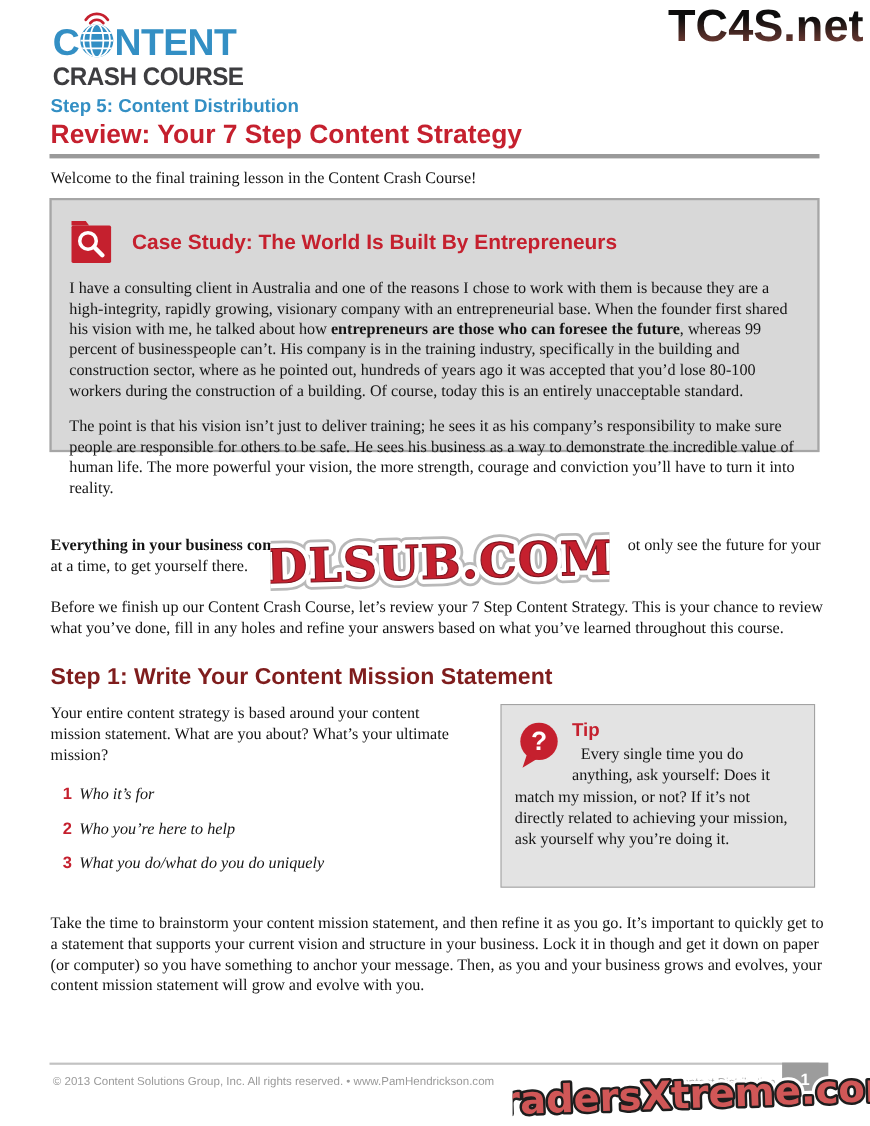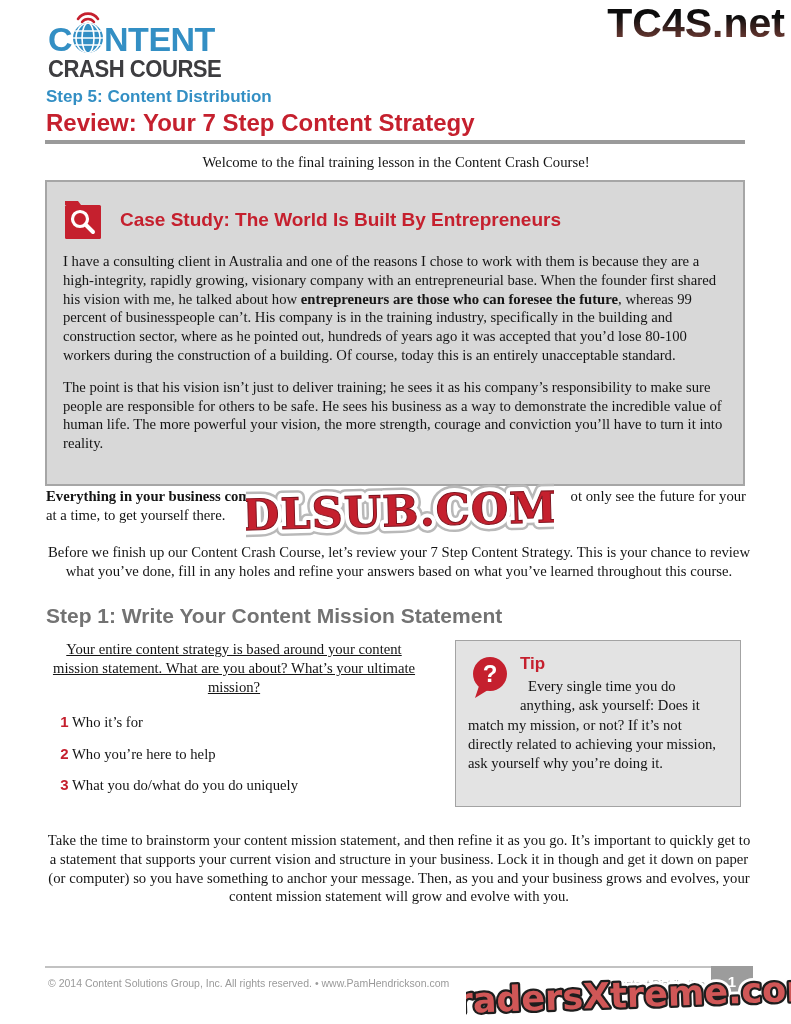--- a/index.html
+++ b/index.html
@@ -2,21 +2,21 @@
 <html><head>
 <meta charset="utf-8">
 <style>
   * { margin:0; padding:0; box-sizing:border-box; }
   html,body { background:#fff; }
   .page {
     position:relative; width:791px; height:1024px; background:#ffffff;
     font-family:"Liberation Serif","DejaVu Serif",serif;
     color:#141414; overflow:hidden; margin:0 auto;
   }
-  .serif { font-size:14.7px; line-height:18.8px;text-align:center; }
+  .serif { font-size:14.7px; line-height:18.8px; }
 
   
   .wm-top {
     position:absolute; top:0; right:6px;
     font-family:"Liberation Sans",sans-serif; font-weight:bold; font-size:41px;
     background:linear-gradient(#0d0d0d 35%, #7a4038 90%);
     -webkit-background-clip:text; background-clip:text; color:transparent;
     letter-spacing:0px; text-shadow:none;
   }
 
@@ -41,54 +41,54 @@
   }
   .page-title {
     position:absolute; left:46px; top:109px;
     font-family:"Liberation Sans",sans-serif; font-weight:bold; font-size:24px; color:#C5202E;
   }
   .title-rule { position:absolute; left:45px; top:140px; width:700px; height:4px; background:#9A9A9A; }
   .intro { position:absolute; left:46px; top:153px; width:700px; }
 
   
   .case-box {
-    position:absolute; left:45px; top:180px; width:700px; height:306px;
+    position:absolute; left:45px; top:180px; width:700px; height:231px;
     background:#D8D8D8; border:2px solid #A6A6A6; padding:14px 16px 0 16px;
   }
   .case-head { display:flex; align-items:center; gap:17px; margin-bottom:8px; }
   .case-title {
     font-family:"Liberation Sans",sans-serif; font-weight:bold; font-size:19px; color:#C5202E;
   }
   .case-box p { font-size:14.7px; line-height:18.8px; margin-bottom:13px; }
 
   
   .vision { position:absolute; left:46px; top:487px; width:700px; }
   .vision .vline { display:flex; justify-content:space-between; font-size:14.7px; line-height:18.8px; }
   .vision b { font-weight:bold; }
 
   .wm-mid { position:absolute; left:246px; top:474px; }
   .wm-bot { position:absolute; left:466px; top:966px; }
 
   .review-p { position:absolute; left:46px; top:543px; width:706px; }
 
   .step1-title {
     position:absolute; left:46px; top:604px;
-    font-family:"Liberation Sans",sans-serif; font-weight:bold; font-size:21px; color:#737373;
+    font-family:"Liberation Sans",sans-serif; font-weight:bold; font-size:21px; color:#7f1d1d;
   }
 
   
   .left-col { position:absolute; left:46px; top:640px; width:376px; }
-  .left-col p { margin-bottom:13px;text-decoration:underline; }
+  .left-col p { margin-bottom:13px; }
   .num-list { margin-top:17px; }
   .num-item { display:flex; margin-bottom:12.5px; }
   .num-item .num {
     font-family:"Liberation Sans",sans-serif; font-weight:bold; font-size:15px; color:#C5202E;
     width:26px; padding-left:11px;
   }
-  .num-item .itm { font-size:14.7px; line-height:18.8px; }
+  .num-item .itm { font-size:14.7px; line-height:18.8px;font-style:italic; }
 
   .tip-box {
     position:absolute; left:455px; top:640px; width:286px; height:167px;
     background:#E3E3E3; border:1px solid #A3A3A3; padding:11px 12px 0 12px;
   }
   .tip-icon-wrap { float:left; width:46px; height:48px; margin:2px 6px 2px 0; }
   .tip-title {
     font-family:"Liberation Sans",sans-serif; font-weight:bold; font-size:17px; color:#C5202E;
     padding-top:2px; margin-bottom:3px;
   }
@@ -216,21 +216,21 @@
         <text x="22" y="28" text-anchor="middle" font-family="Liberation Sans, sans-serif" font-weight="bold" font-size="24" fill="#ffffff">?</text>
       </svg>
     </span>
     <div class="tip-title">Tip</div>
     <div class="tip-text">Every single time you do anything, ask yourself: Does it match my mission, or not? If it’s not directly related to achieving your mission, ask yourself why you’re doing it.</div>
   </div>
 
   <div class="closing-p serif">Take the time to brainstorm your content mission statement, and then refine it as you go. It’s important to quickly get to a statement that supports your current vision and structure in your business. Lock it in though and get it down on paper (or computer) so you have something to anchor your message. Then, as you and your business grows and evolves, your content mission statement will grow and evolve with you.</div>
 
   <div class="footer-rule"></div>
-  <div class="footer-left">© 2014 Content Solutions Group, Inc. All rights reserved. • www.PamHendrickson.com</div>
+  <div class="footer-left">© 2013 Content Solutions Group, Inc. All rights reserved. • www.PamHendrickson.com</div>
   <div class="footer-right">•Content Distribution</div>
   <div class="page-num-box">1</div>
 
   <div class="wm-bot">
     <svg width="326" height="58" viewBox="0 0 326 58">
       <g transform="rotate(-2 163 29)" font-family="DejaVu Sans, sans-serif" font-weight="bold" font-size="35">
         <text x="163" y="41" text-anchor="middle" fill="none" stroke="#ffffff" stroke-width="10" stroke-linejoin="round">TradersXtreme.com</text>
         <text x="163" y="41" text-anchor="middle" fill="none" stroke="#1d1d1d" stroke-width="4.5" stroke-linejoin="round">TradersXtreme.com</text>
         <text x="163" y="41" text-anchor="middle" fill="#D05757">TradersXtreme.com</text>
       </g>

